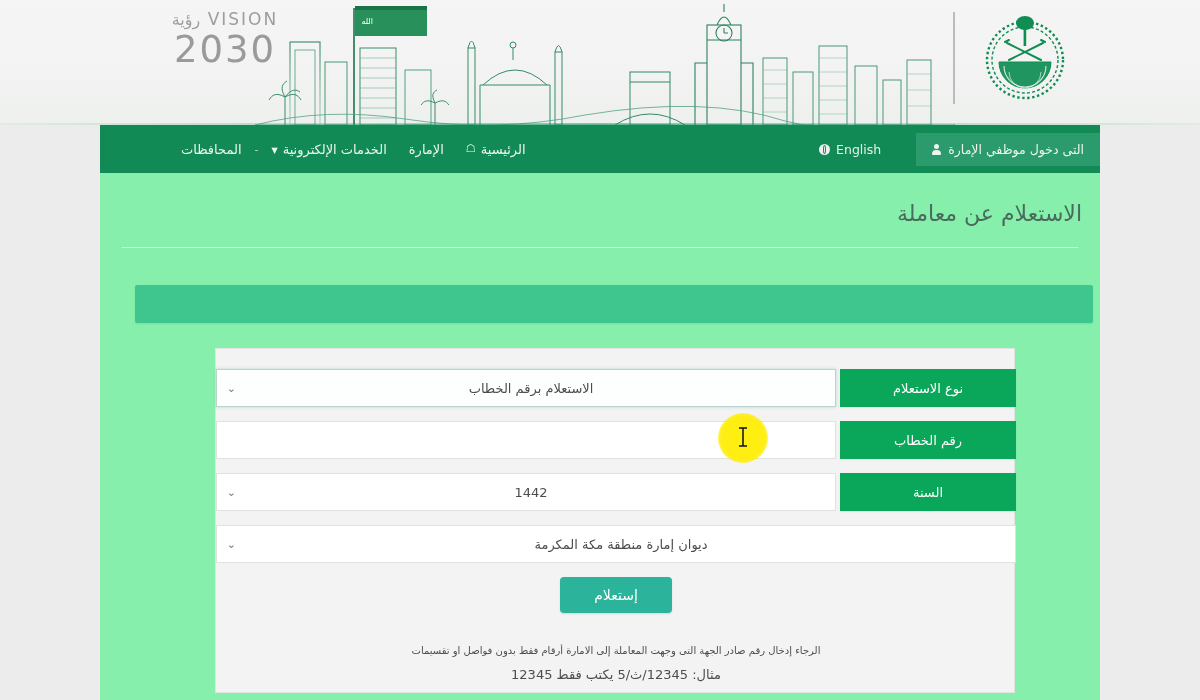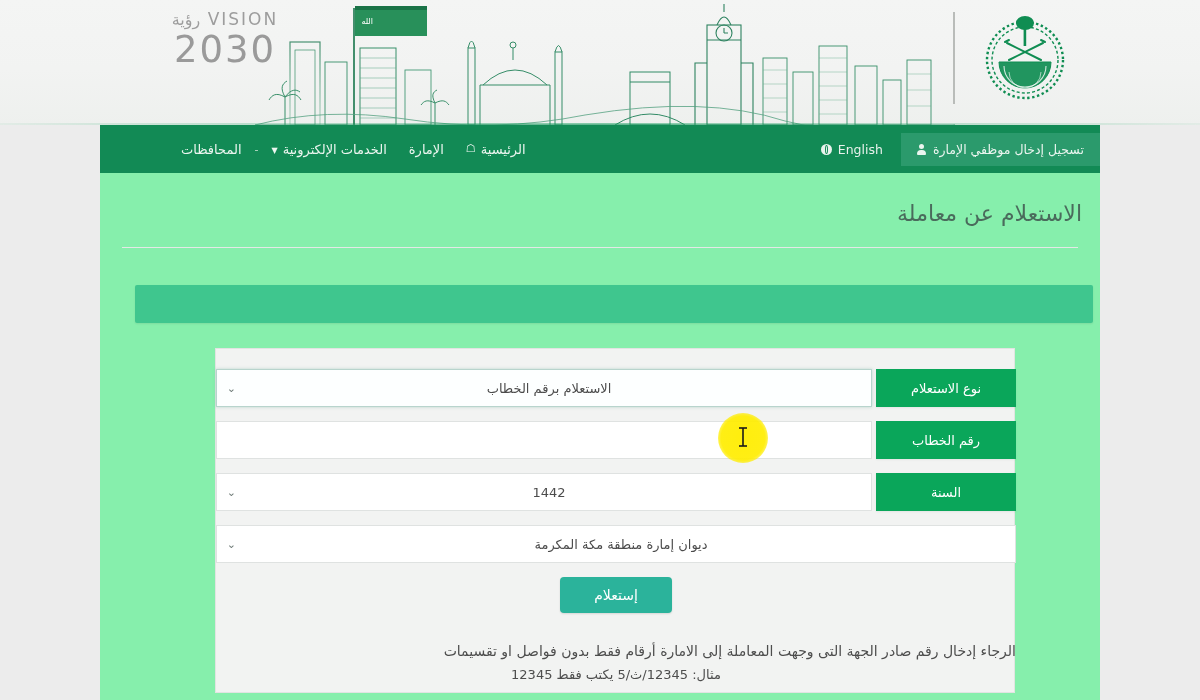--- a/index.html
+++ b/index.html
@@ -83,20 +83,21 @@
     box-sizing: border-box;
   }
   #nav-left {
     position: absolute;
     right: 0; top: 0;
     height: 48px;
     display: flex;
     align-items: center;
     direction: ltr;
     padding-left: 32px;
+    gap: 17px;
   }
   .nav-lang {
     color: #e8f2ec;
     font-size: 12.5px;
     display: flex;
     align-items: center;
     gap: 6px;
     white-space: nowrap;
     cursor: pointer;
   }
@@ -233,21 +234,21 @@
     flex-direction: row;
     direction: rtl;
     align-items: center;
   }
   #row-0 { top: 20px; }
   #row-1 { top: 72px; }
   #row-2 { top: 124px; }
   #row-3 { top: 176px; }
 
   .field-label {
-    width: 140px;
+    width: 176px;
     height: 38px;
     background: #0aa65a;
     color: #ffffff;
     font-size: 13px;
     display: flex;
     align-items: center;
     justify-content: center;
     box-sizing: border-box;
     margin-left: 4px;
     white-space: nowrap;
@@ -312,21 +313,21 @@
   }
 
   #help-text {
     position: absolute;
     left: 0; top: 290px;
     width: 800px;
     text-align: center;
     color: #4d4d4d;
     line-height: 24px;
   }
-  #help-line-1 { font-size: 14px; text-align: right; }
+  #help-line-1 { font-size: 10px; }
   #help-line-2 { font-size: 13px; }
 
   
   #cursor-halo {
     position: absolute;
     left: 718px; top: 413px;
     width: 50px; height: 50px;
     border-radius: 50%;
     background: radial-gradient(circle, rgba(255,237,0,0.95) 0%, rgba(255,237,0,0.92) 62%, rgba(255,237,0,0.35) 82%, rgba(255,237,0,0) 100%);
     pointer-events: none;
@@ -482,21 +483,21 @@
 </div>
 
 <div id="navbar">
 
   <div id="nav-left">
     <div class="nav-lang">
       <span class="globe-dot"></span>
       <span>English</span>
     </div>
     <div id="employee-login">
-      <span>تسجيل إدخال موظفي الإمارة</span>
+      <span>التى دخول موظفي الإمارة</span>
       <span class="person-icon"></span>
     </div>
   </div>
 
   <div id="nav-menu">
     <div class="nav-item">
       <span>الرئيسية</span>
       <span class="home-glyph">☖</span>
     </div>
     <div class="nav-item">

